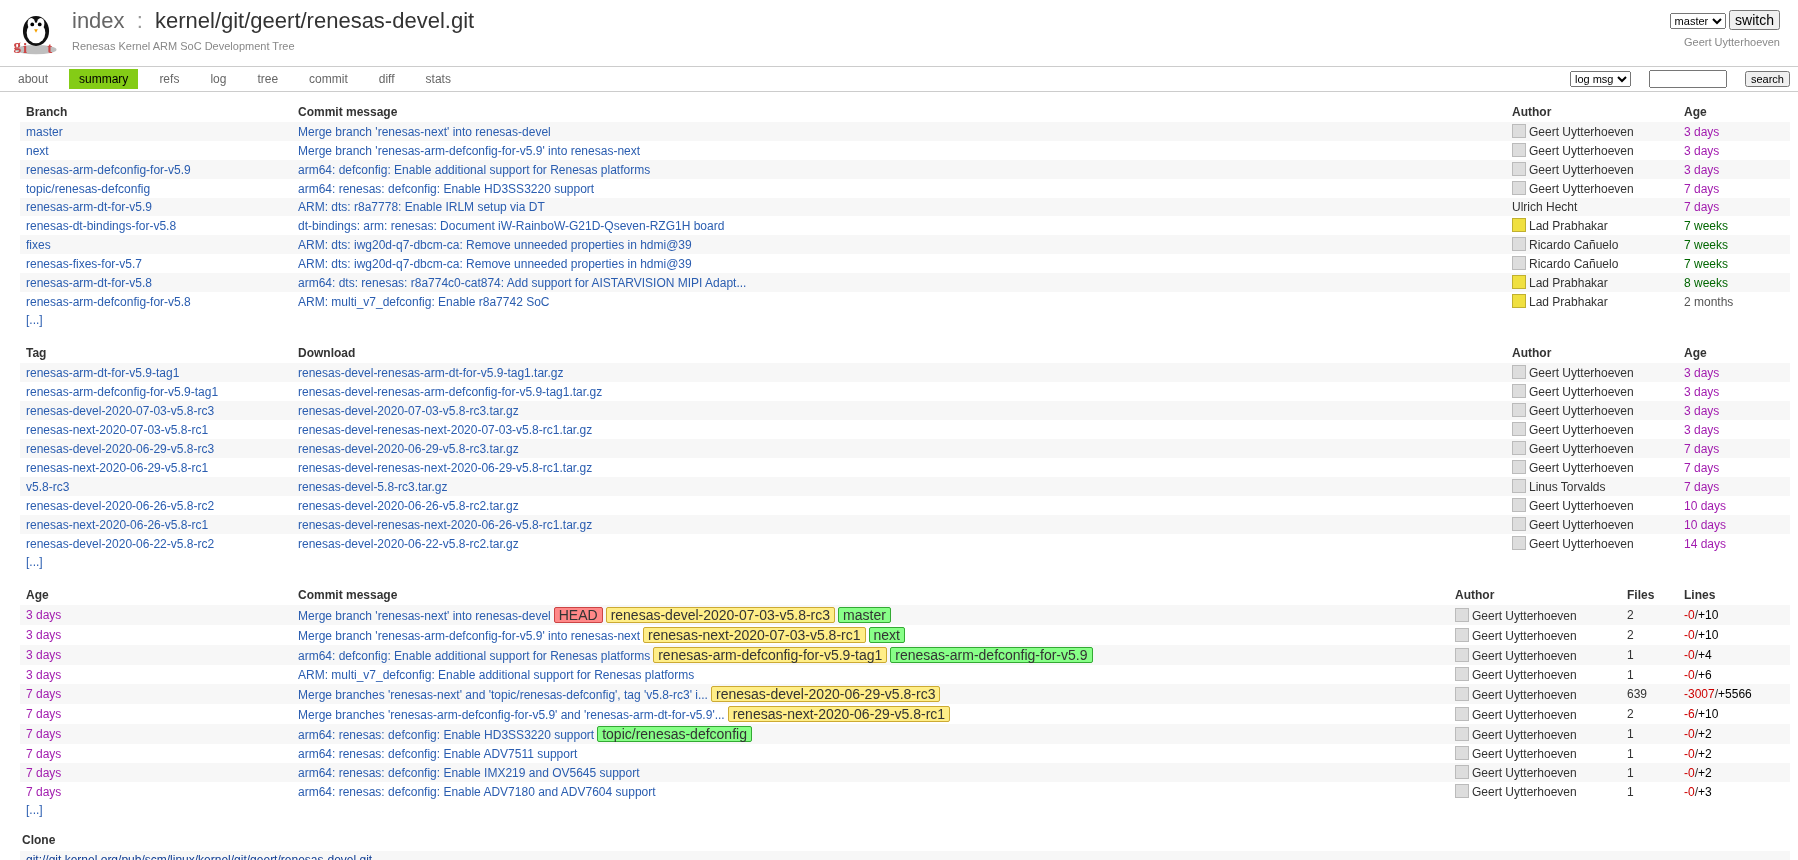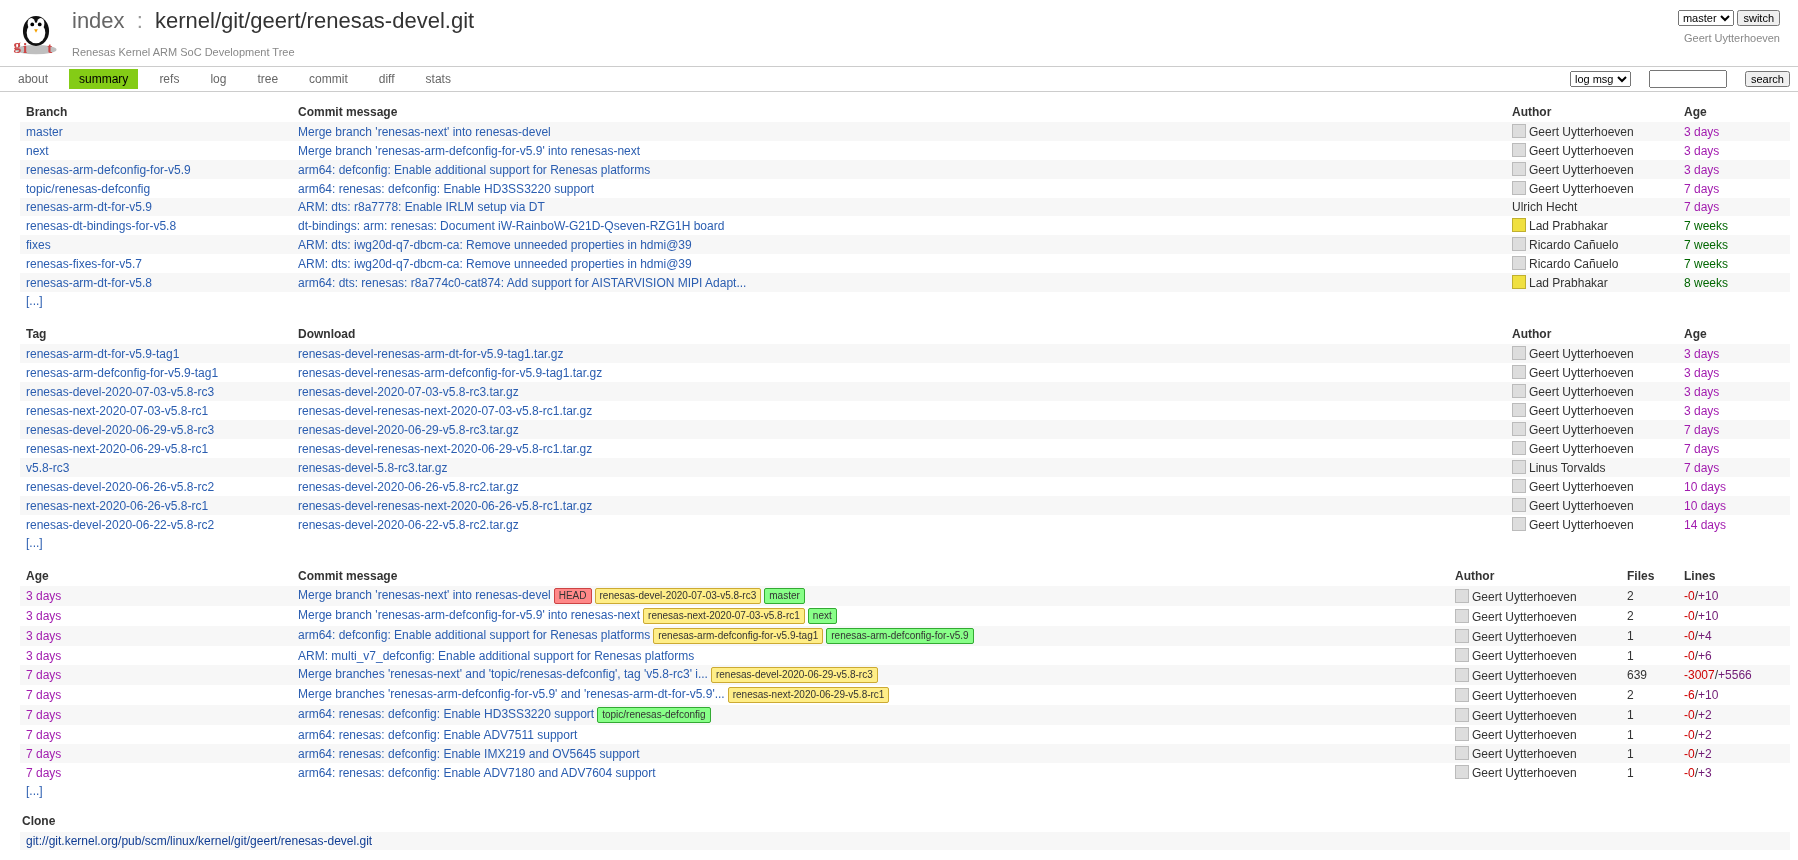--- a/index.html
+++ b/index.html
@@ -12,28 +12,28 @@
   }
   a { color: #103d93; text-decoration: none; }
   .header {
     display: flex;
     align-items: flex-start;
     padding: 4px 8px;
   }
   .logo { width: 56px; height: 54px; margin-right: 8px; }
   .logo svg { width: 56px; height: 54px; }
   .header-text { flex: 1; }
-  .header-title { font-size: 22px; color: #555; margin: 4px 0 12px 0; }
+  .header-title { font-size: 22px; color: #555; margin: 4px 0 6px 0; }
   .header-title .index { color: #666; }
   .header-title .sep { color: #999; margin: 0 6px; }
   .header-title .repo { color: #333; }
   .header-desc { font-size: 11px; color: #888; }
   .header-right { text-align: right; padding: 6px 10px 0 0; }
   .header-right select { font-size: 11px; }
-  .header-right input[type=submit] { font-size: 11px; padding: 0 4px; }
+  .header-right input[type=submit] { font-size: 14px; padding: 0 4px; }
   .header-owner { font-size: 11px; color: #888; margin-top: 6px; }
   .nav-bar {
     display: flex;
     justify-content: space-between;
     align-items: center;
     border-top: 1px solid #ccc;
     border-bottom: 1px solid #ccc;
     padding: 2px 8px;
     margin-top: 4px;
   }
@@ -78,31 +78,31 @@
     width: 12px; height: 12px;
     background: #ddd;
     border: 1px solid #bbb;
     vertical-align: -2px;
     margin-right: 3px;
   }
   .grav-yellow { background: #f0e040; border-color: #c0b030; }
   .decor {
     display: inline-block;
     padding: 0 4px;
-    font-size: 10px;
+    font-size: 14px;
     border: 1px solid;
     border-radius: 2px;
     margin-left: 3px;
     line-height: 14px;
   }
   .decor-head   { background: #ff8888; border-color: #cc4444; }
   .decor-tag    { background: #ffee88; border-color: #ccaa33; }
   .decor-branch { background: #88ff88; border-color: #33aa33; }
   .lines-del { color: #cc0000; }
-  .lines-add { color: #701a75; }
+  .lines-add { color: #000000; }
   .section-h { font-weight: bold; font-size: 12px; margin: 10px 0 4px 2px; }
   .clone-url { font-size: 12px; padding: 2px 6px; }
   .clone-url.odd { background: #f7f7f7; }
 </style>
 </head>
 <body>
 
 <div class="header">
   <div class="logo">
     <svg viewBox="0 0 60 56">
@@ -217,20 +217,26 @@
           <td><a class="msg-link">ARM: dts: iwg20d-q7-dbcm-ca: Remove unneeded properties in hdmi@39</a></td>
           <td><span class="gravatar"></span>Ricardo Cañuelo</td>
           <td><span class="age-medium">7 weeks</span></td>
         </tr>
         <tr class="odd">
           <td><a class="branch-link">renesas-arm-dt-for-v5.8</a></td>
           <td><a class="msg-link">arm64: dts: renesas: r8a774c0-cat874: Add support for AISTARVISION MIPI Adapt...</a></td>
           <td><span class="gravatar grav-yellow"></span>Lad Prabhakar</td>
           <td><span class="age-medium">8 weeks</span></td>
         </tr>
+        <tr>
+          <td><a class="branch-link">renesas-arm-defconfig-for-v5.8</a></td>
+          <td><a class="msg-link">ARM: multi_v7_defconfig: Enable r8a7742 SoC</a></td>
+          <td><span class="gravatar grav-yellow"></span>Lad Prabhakar</td>
+          <td><span class="age-old">2 months</span></td>
+        </tr>
       </tbody>
     <tbody>
       <tr>
           <td colspan="4"><a class="more-link">[...]</a></td>
         </tr>
     </tbody>
   </table>
 
   <table class="list">
     <thead>

